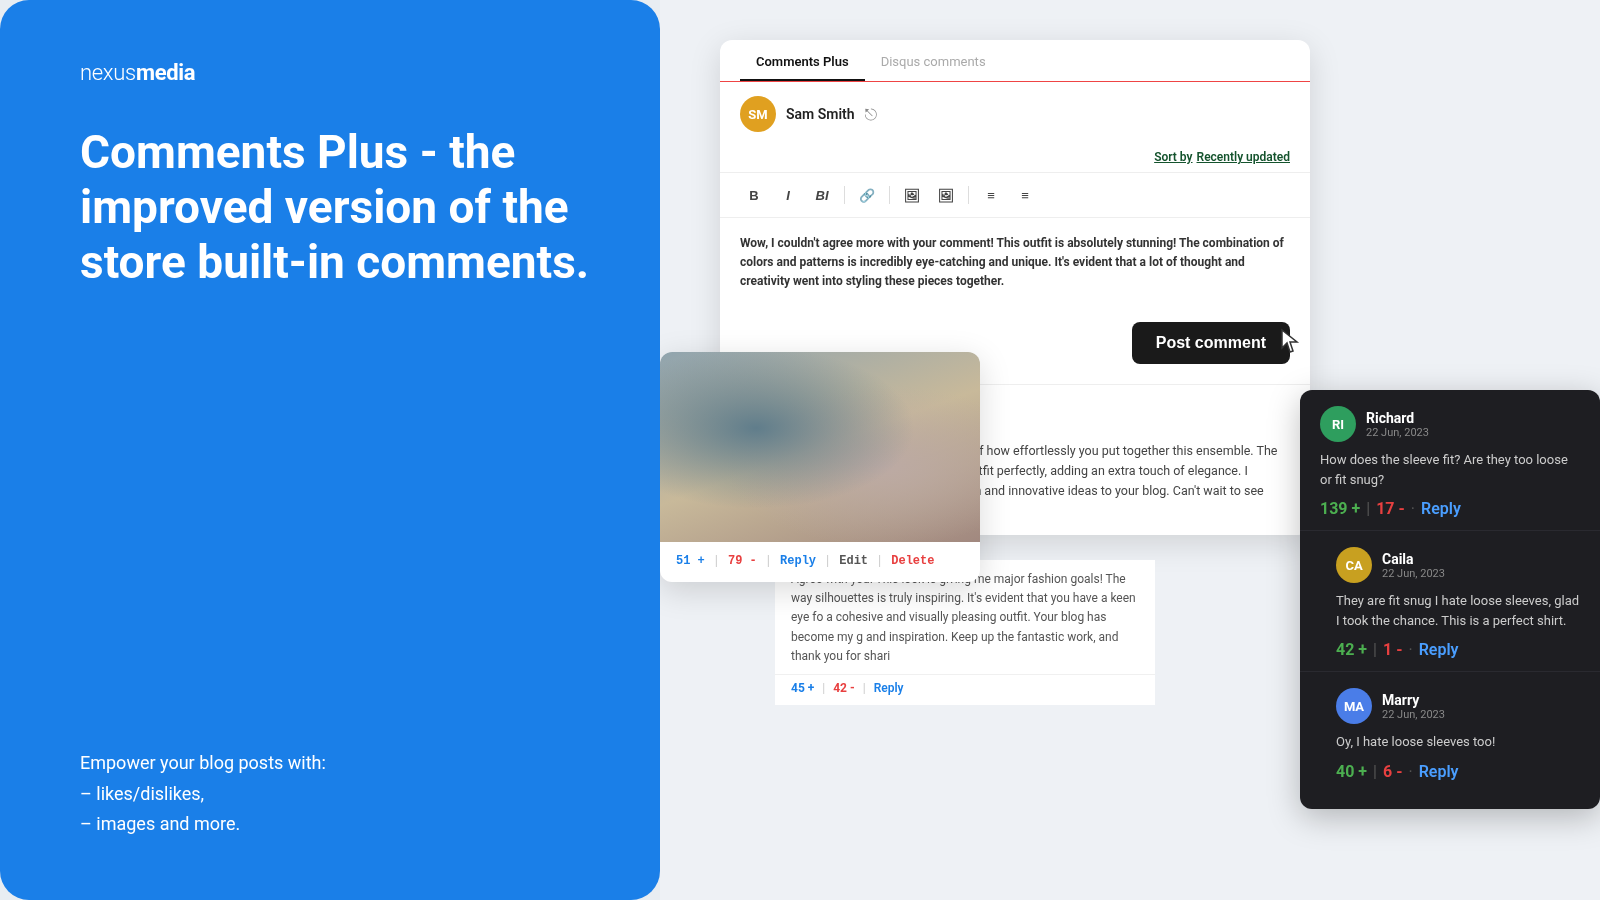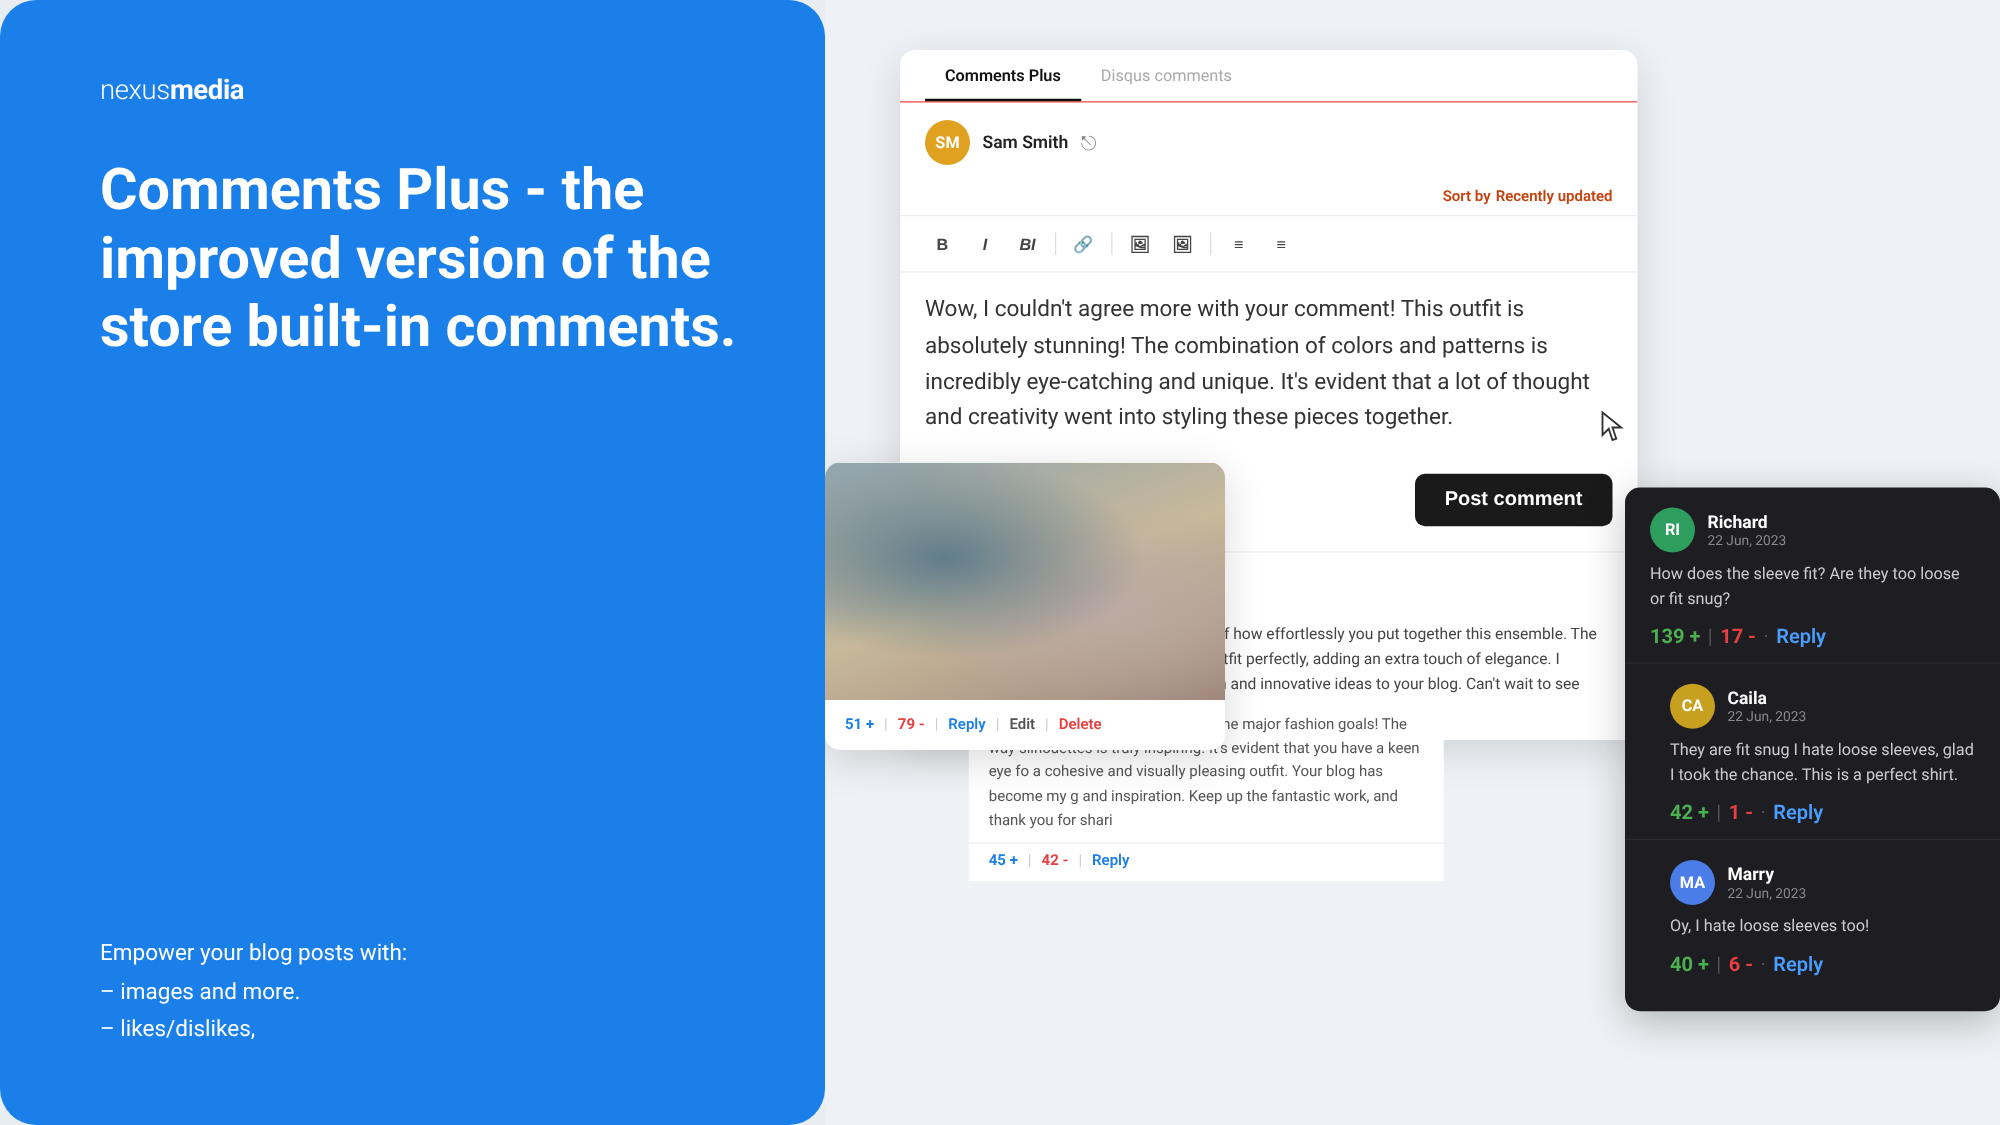--- a/index.html
+++ b/index.html
@@ -124,21 +124,21 @@
     .logout-icon { color: #888; font-size: 16px; cursor: pointer; }
 
     
     .sort-row {
       display: flex;
       justify-content: flex-end;
       padding: 4px 20px 8px;
       font-size: 12px;
       color: #999;
     }
-    .sort-row span { color: #c2410c; font-weight: 600; margin-left: 4px; }
+    .sort-row span { color: #14532d; font-weight: 600; margin-left: 4px; text-decoration: underline; }
 
     
     .editor-toolbar {
       display: flex;
       align-items: center;
       gap: 6px;
       padding: 8px 20px;
       border-top: 1px solid #eee;
       border-bottom: 1px solid #eee;
     }
@@ -154,24 +154,25 @@
       font-weight: 700;
       color: #444;
       cursor: pointer;
       border-radius: 4px;
     }
     .toolbar-sep { width: 1px; height: 18px; background: #ddd; margin: 0 2px; }
 
     
     .editor-body {
       padding: 16px 20px 20px;
-      font-size: 18px;
+      font-size: 12px;
       color: #333;
       line-height: 1.6;
       min-height: 80px;
+      font-weight: bold;
     }
 
     
     .post-comment-row {
       display: flex;
       justify-content: flex-end;
       padding: 10px 20px 20px;
       align-items: flex-end;
     }
     .post-comment-btn {
@@ -197,28 +198,29 @@
       margin-bottom: 6px;
     }
     .comment-meta { display: flex; flex-direction: column; }
     .comment-username { font-size: 13px; font-weight: 700; color: #222; }
     .comment-date { font-size: 11px; color: #999; }
     .comment-text { font-size: 12.5px; color: #444; line-height: 1.6; }
 
     
     .fashion-card {
       position: absolute;
-      top: 370px;
+      top: 352px;
       left: 0px;
       width: 320px;
       background: #fff;
       border-radius: 12px;
       box-shadow: 0 8px 32px rgba(0,0,0,0.15);
       overflow: hidden;
       z-index: 5;
+      font-family: Liberation Mono, monospace;
     }
     .fashion-img {
       width: 100%;
       height: 190px;
       background: linear-gradient(135deg, #8fb0c8 0%, #c8b99a 40%, #b0a080 70%, #9a8a6a 100%);
       position: relative;
       overflow: hidden;
     }
     .fashion-img-inner {
       width: 100%;
@@ -323,22 +325,22 @@
 <div class="left-panel">
   <div>
     <div class="logo">
       <span>nexus</span><strong>media</strong>
     </div>
     <div class="main-heading">Comments Plus - the improved version of the store built-in comments.</div>
   </div>
   <div>
     <div class="tagline">
       <p>Empower your blog posts with:</p>
+      <p>– likes/dislikes,</p>
       <p>– images and more.</p>
-      <p>– likes/dislikes,</p>
     </div>
   </div>
 </div>
 
 <div class="right-panel">
 
   <div class="comments-plus-card">
 
     <div class="tabs">
       <div class="tab active">Comments Plus</div>

